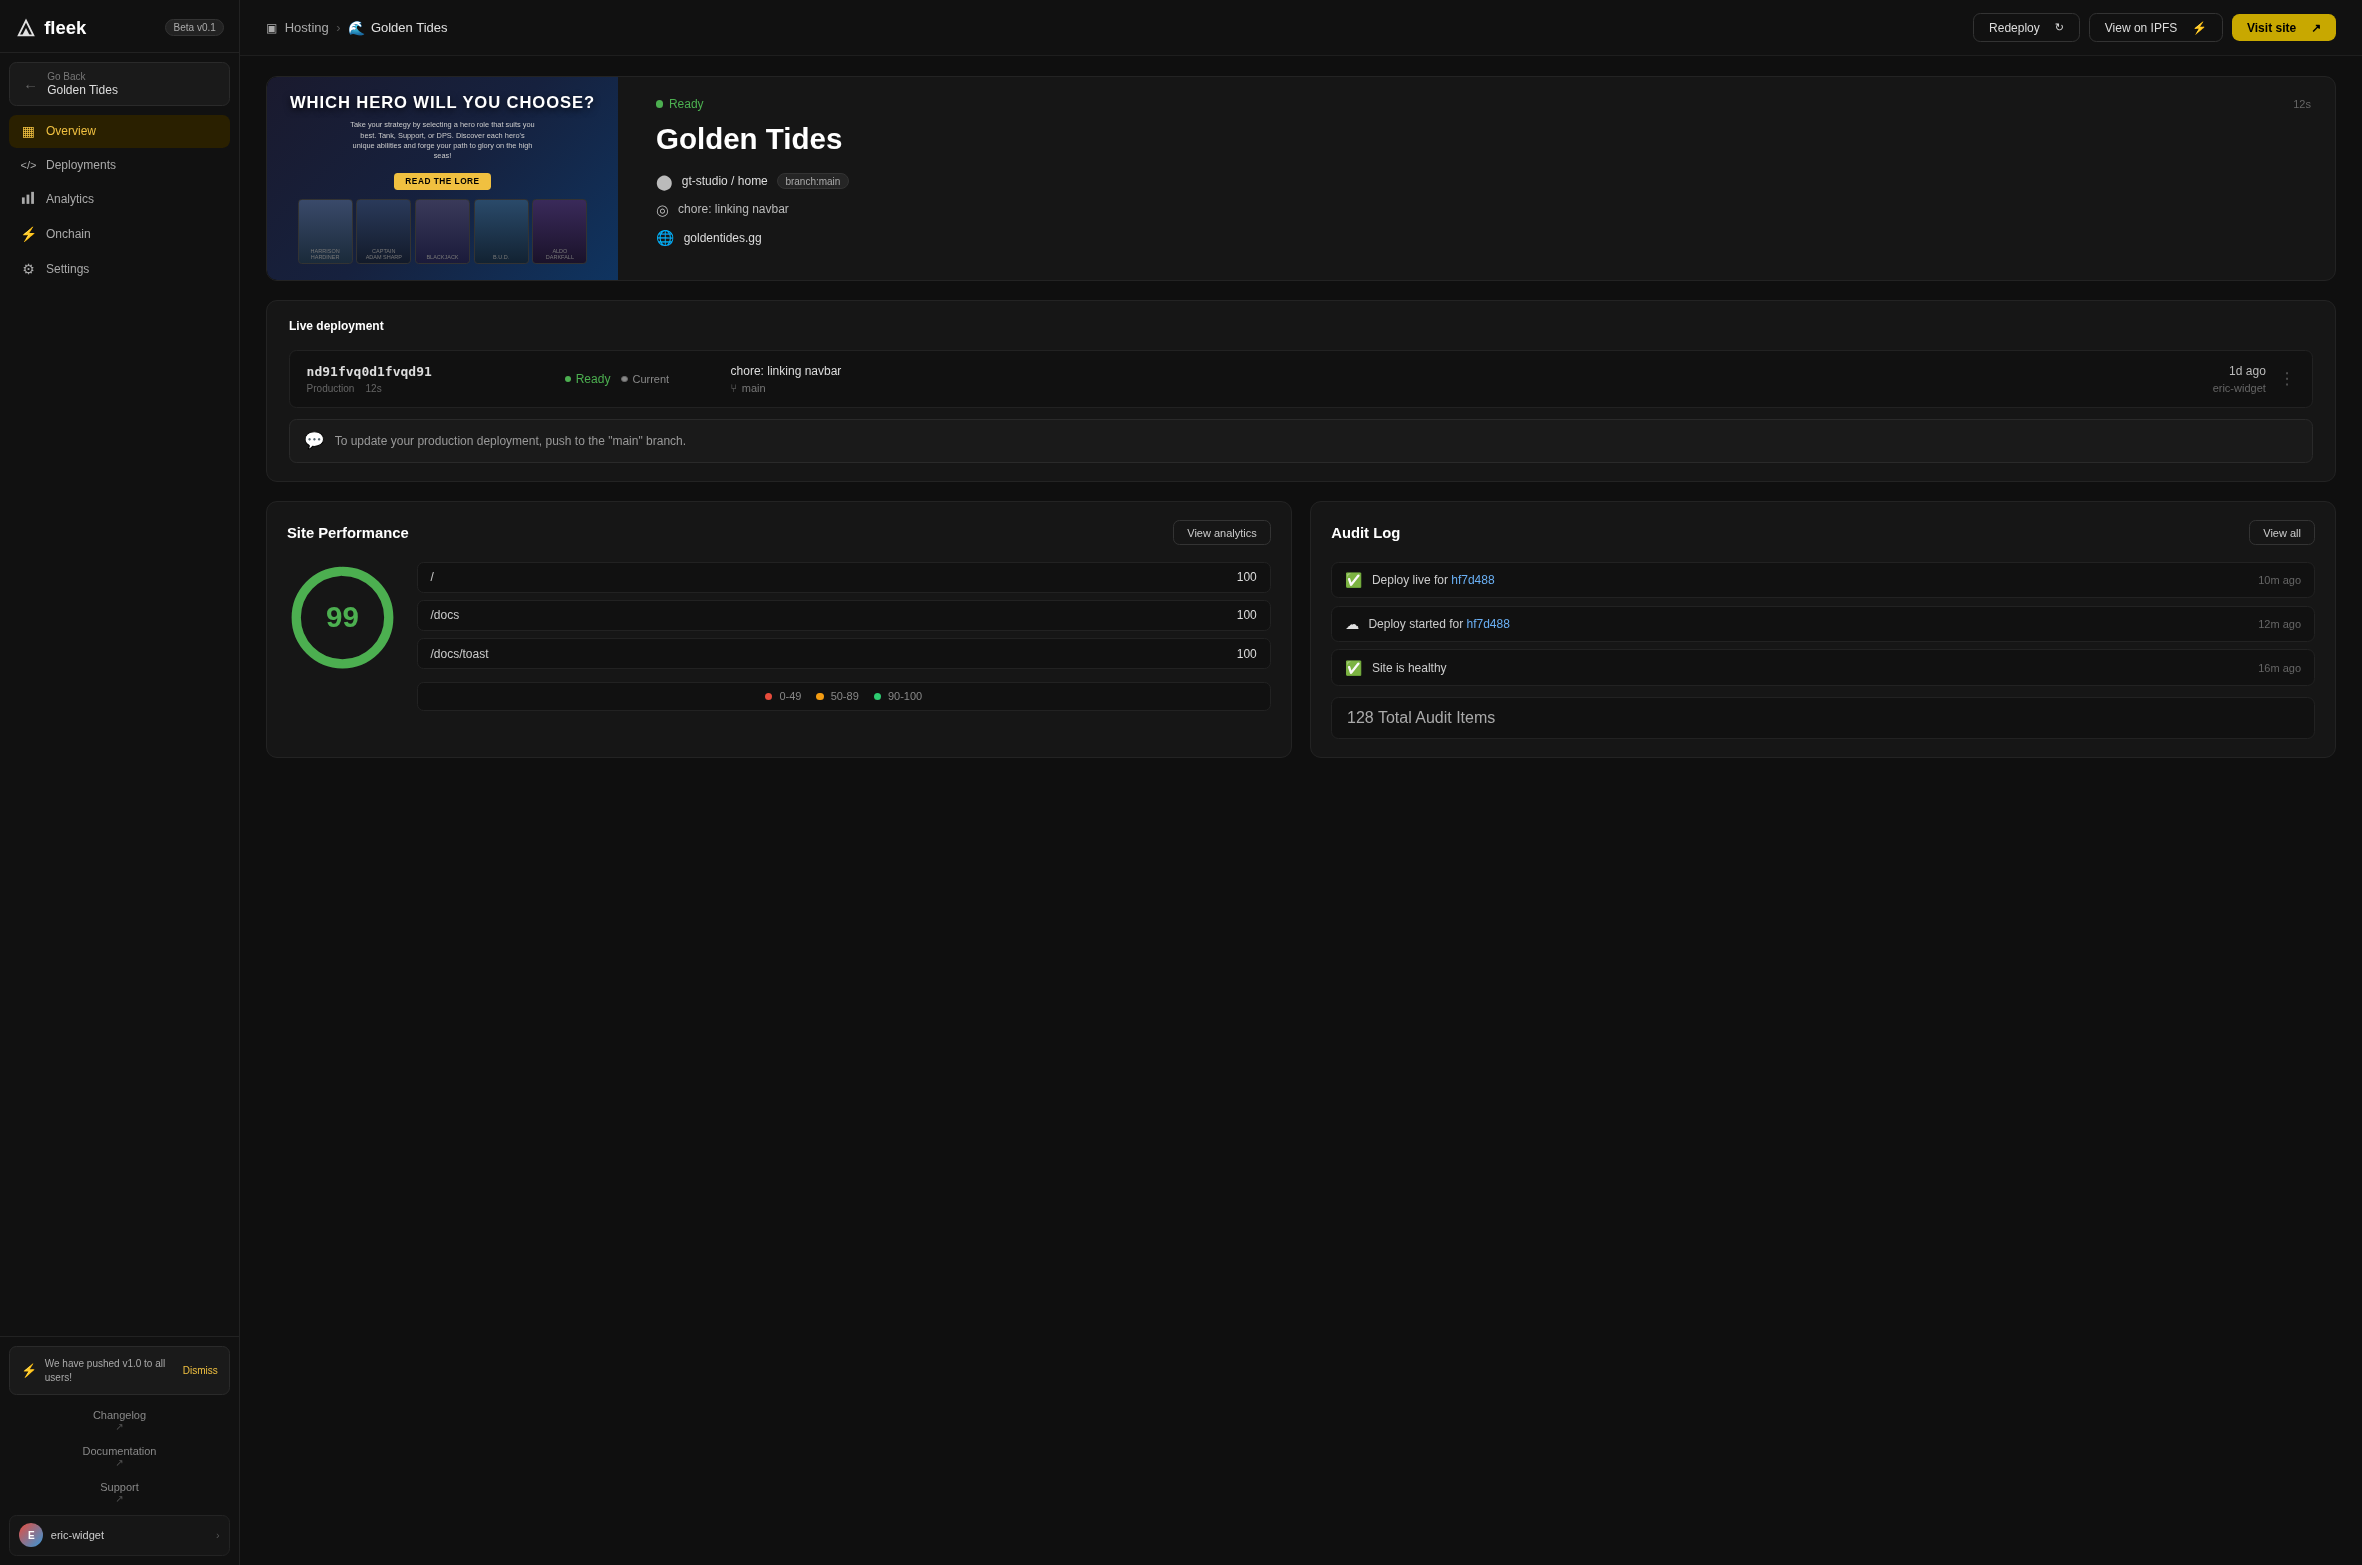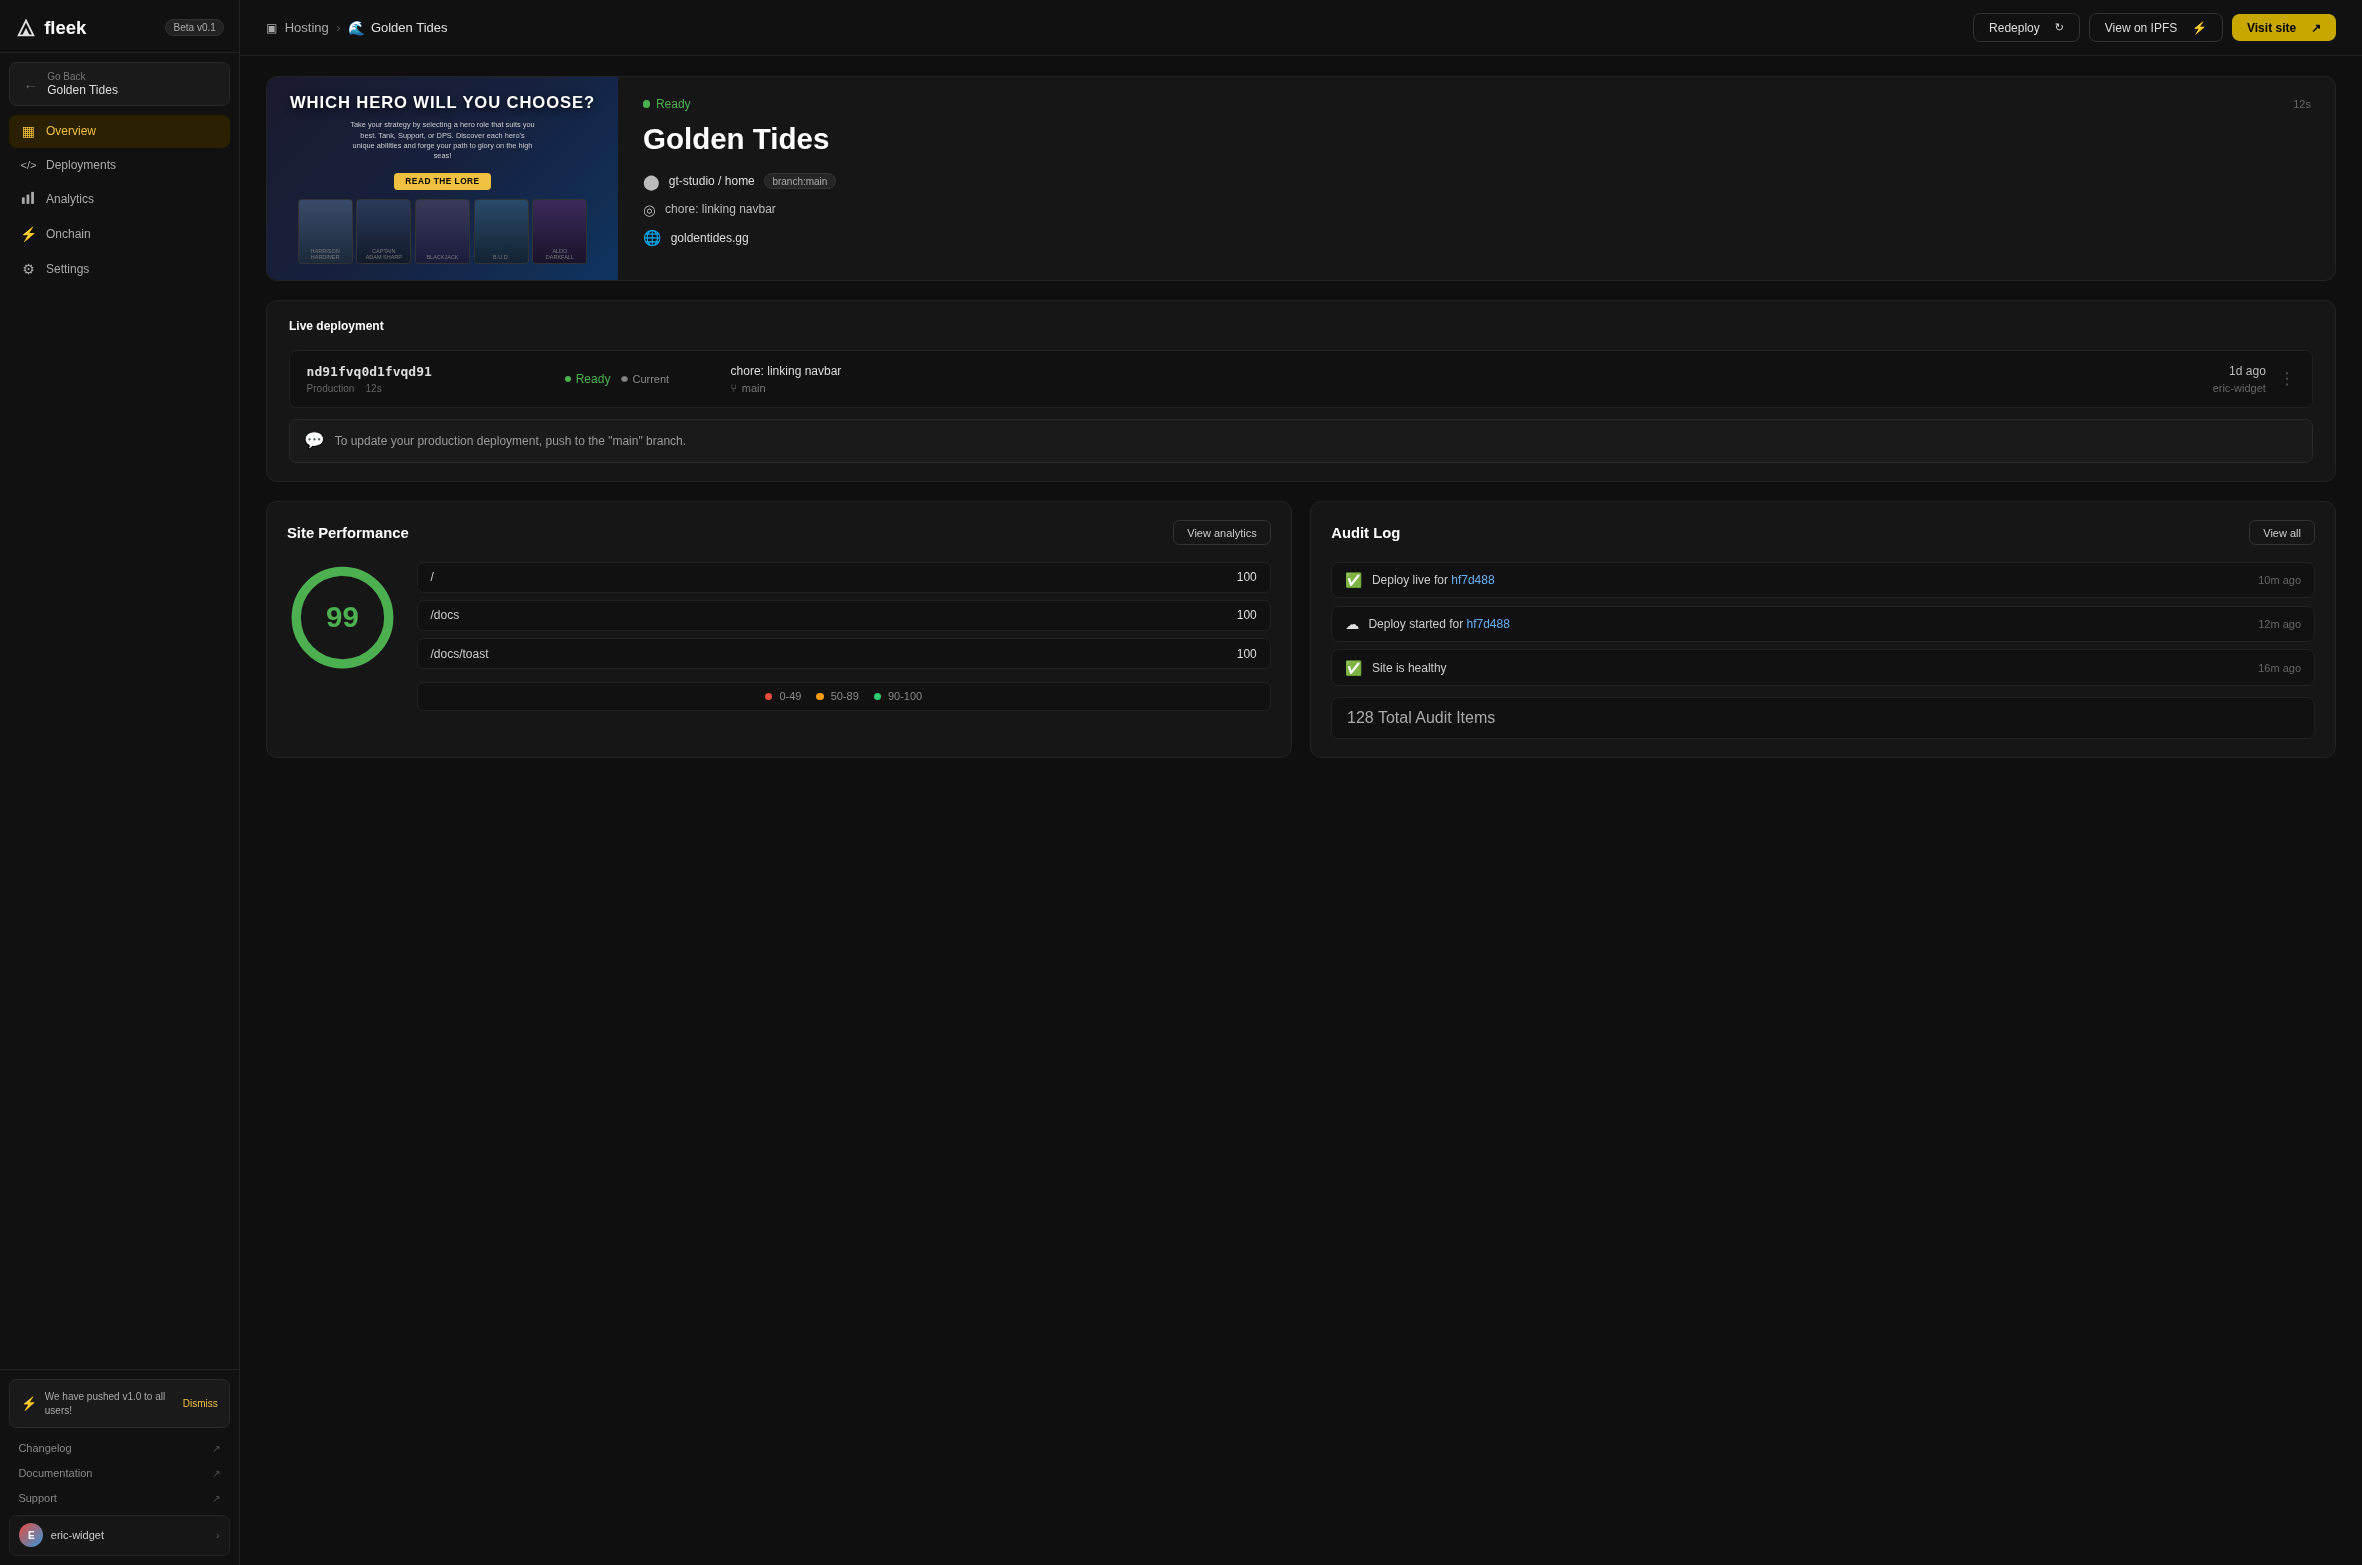--- a/index.html
+++ b/index.html
@@ -131,20 +131,21 @@
     }
     .footer-link {
       display: flex;
       align-items: center;
       justify-content: space-between;
       padding: 5.5px 9.2px;
       border-radius: 5.5px;
       cursor: pointer;
       color: #888;
       font-size: 11px;
+      flex-direction: column;
     }
     .footer-link .ext-icon { font-size: 10px; color: #555; }
     .user-row {
       display: flex;
       align-items: center;
       justify-content: space-between;
       padding: 7.4px 9.2px;
       border-radius: 7.4px;
       margin-top: 5.5px;
       cursor: pointer;
@@ -237,21 +238,21 @@
       flex-direction: column;
       gap: 18.5px;
     }
 
     
     .site-card {
       background: #161616;
       border: 0.9px solid #232323;
       border-radius: 11px;
       display: flex;
-      gap: 1px;
+      gap: 14px;
       overflow: hidden;
     }
     .site-preview {
       width: 351px;
       min-width: 351px;
       background: #0a0a0a;
       overflow: hidden;
     }
     .site-preview-placeholder {
       width: 100%;

